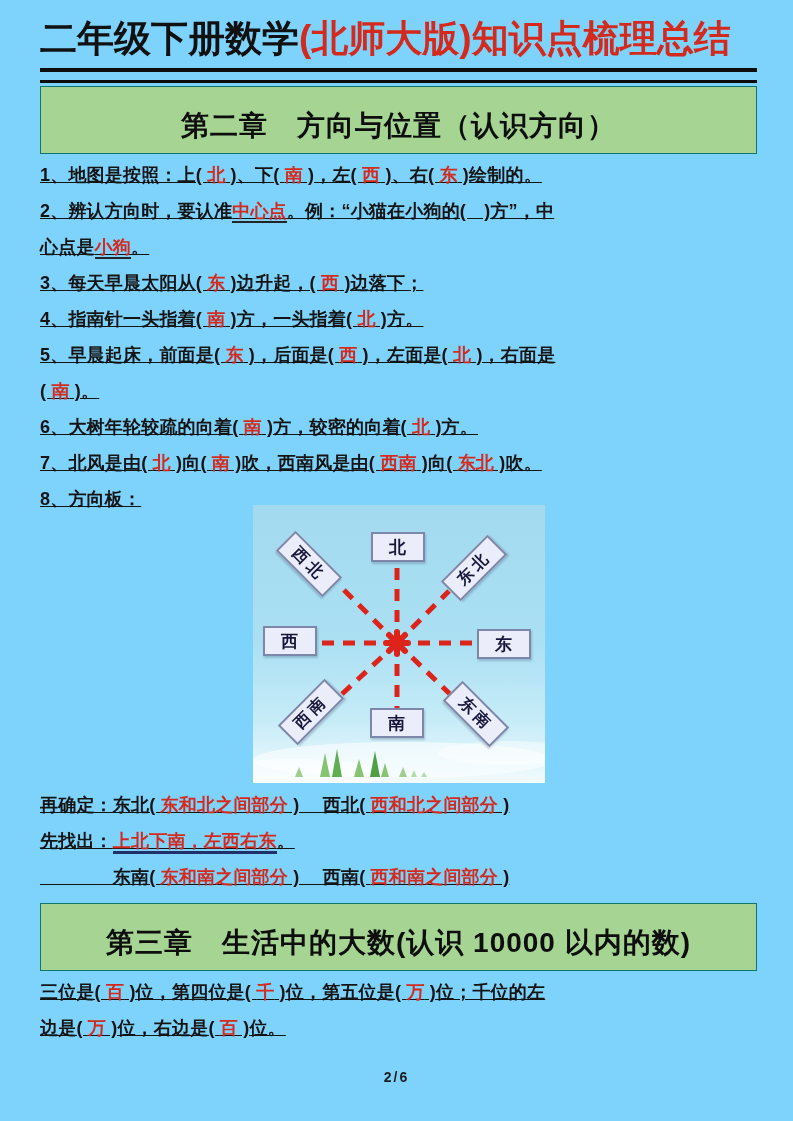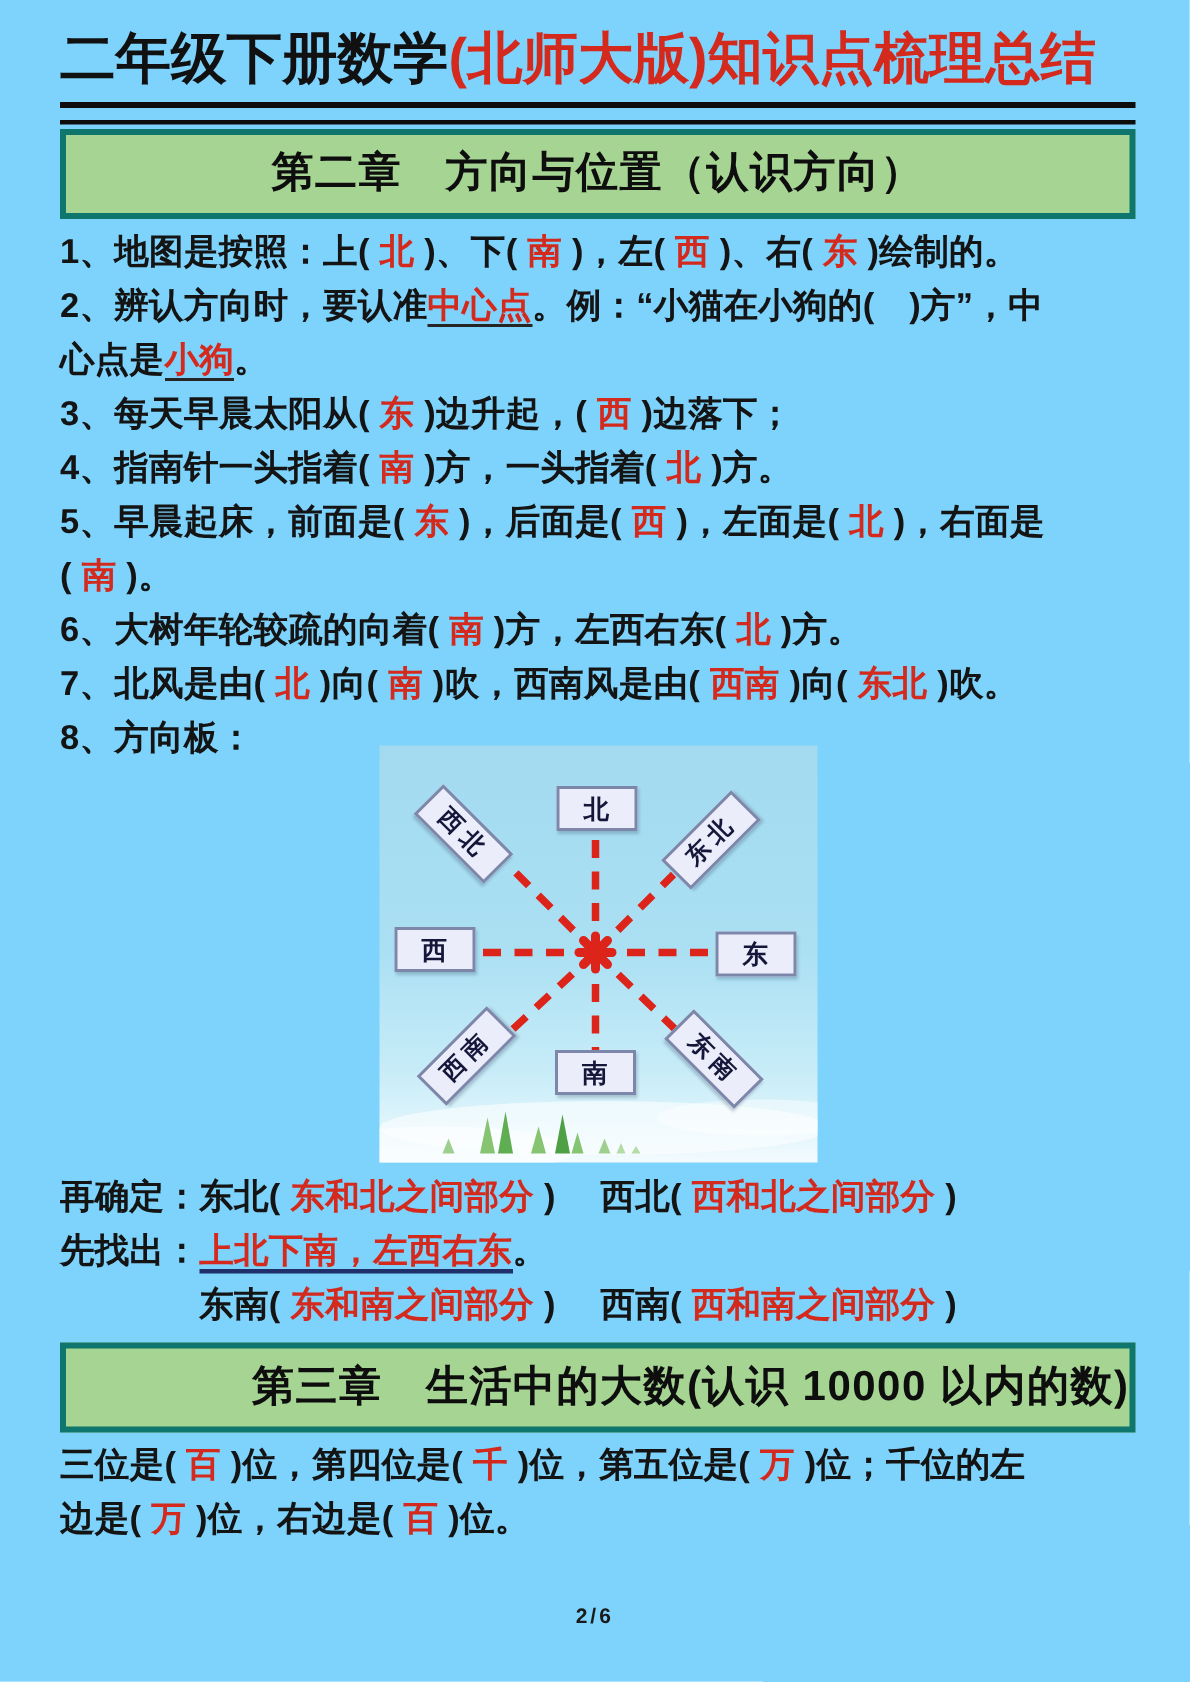--- a/index.html
+++ b/index.html
@@ -7,26 +7,26 @@
     width:793px;height:1121px;background:#ffffff;overflow:hidden;
     font-family:"Liberation Sans","DejaVu Sans",sans-serif;
     -webkit-font-smoothing:antialiased;
   }
   .page{position:relative;width:793px;height:1121px;background:#7dd3fc;}
   .content{padding:14px 36px 0 40px;}
   .title{font-size:37px;font-weight:700;letter-spacing:0px;white-space:nowrap;color:#111;}
   .title .red{color:#d42a1d;}
   .dbl-rule{margin-top:4px;height:8px;border-top:4px solid #0d0d0d;border-bottom:3px solid #0d0d0d;}
   .bar{
-    margin-top:3px;background:#a5d493;border:4px solid #0f766e;
+    margin-top:3px;background:#a5d493;border:1px solid #0f766e;
     text-align:center;font-size:28px;font-weight:700;color:#0e0e0e;
-    padding:6px 0 8px;letter-spacing:1px;
+    padding:20px 0 8px;letter-spacing:1px;
   }
   .lines{margin-top:3px;}
-  .tline{font-size:23px;font-weight:700;line-height:36px;white-space:nowrap;color:#141414;letter-spacing:0.2px;}
+  .tline{font-size:18px;font-weight:700;line-height:36px;white-space:nowrap;color:#141414;letter-spacing:0.2px;text-decoration:underline;}
   .red{color:#d42a1d;}
   .u-dark{border-bottom:2.5px solid #252525;}
   .u-blue{border-bottom:3px solid #20306b;}
   
   .compass{
     width:292px;height:278px;margin:-12px auto 4px;position:relative;
     background:linear-gradient(180deg,#a3daf0 0%,#abe0f3 50%,#c7ecf8 78%,#e9f8fd 96%,#f4fbfe 100%);
   }
   .compass svg{position:absolute;left:0;top:0;}
   .dirbox{
@@ -63,21 +63,21 @@
     <div class="bar">第二章　方向与位置（认识方向）</div>
 
     <div class="lines" id="lines1">
         <div class="tline"><span>1、地图是按照：上( </span><span class="red">北</span><span> )、下( </span><span class="red">南</span><span> )，左( </span><span class="red">西</span><span> )、右( </span><span class="red">东</span><span> )绘制的。</span></div>
         <div class="tline"><span>2、辨认方向时，要认准</span><span class="red u-dark">中心点</span><span>。例：“小猫在小狗的(　)方”，中</span></div>
         <div class="tline"><span>心点是</span><span class="red u-dark">小狗</span><span>。</span></div>
         <div class="tline"><span>3、每天早晨太阳从( </span><span class="red">东</span><span> )边升起，( </span><span class="red">西</span><span> )边落下；</span></div>
         <div class="tline"><span>4、指南针一头指着( </span><span class="red">南</span><span> )方，一头指着( </span><span class="red">北</span><span> )方。</span></div>
         <div class="tline"><span>5、早晨起床，前面是( </span><span class="red">东</span><span> )，后面是( </span><span class="red">西</span><span> )，左面是( </span><span class="red">北</span><span> )，右面是</span></div>
         <div class="tline"><span>( </span><span class="red">南</span><span> )。</span></div>
-        <div class="tline"><span>6、大树年轮较疏的向着( </span><span class="red">南</span><span> )方，左西右东( </span><span class="red">北</span><span> )方。</span></div>
+        <div class="tline"><span>6、大树年轮较疏的向着( </span><span class="red">南</span><span> )方，较密的向着( </span><span class="red">北</span><span> )方。</span></div>
         <div class="tline"><span>7、北风是由( </span><span class="red">北</span><span> )向( </span><span class="red">南</span><span> )吹，西南风是由( </span><span class="red">西南</span><span> )向( </span><span class="red">东北</span><span> )吹。</span></div>
         <div class="tline"><span>8、方向板：</span></div>
       </div>
 
     <div class="compass">
       <svg width="292" height="278" viewBox="0 0 292 278">
 
         <ellipse cx="150" cy="255" rx="150" ry="18" fill="#ffffff" opacity="0.55"></ellipse>
         <ellipse cx="40" cy="270" rx="90" ry="16" fill="#ffffff" opacity="0.6"></ellipse>
         <ellipse cx="255" cy="248" rx="70" ry="12" fill="#ffffff" opacity="0.45"></ellipse>
@@ -137,21 +137,21 @@
           <span>南</span>
         </div>
     </div>
 
     <div class="lines" id="lines2">
         <div class="tline"><span>再确定：东北( </span><span class="red">东和北之间部分</span><span> )　 西北( </span><span class="red">西和北之间部分</span><span> )</span></div>
         <div class="tline"><span>先找出：</span><span class="red u-blue">上北下南，左西右东</span><span>。</span></div>
         <div class="tline"><span>　　　　东南( </span><span class="red">东和南之间部分</span><span> )　 西南( </span><span class="red">西和南之间部分</span><span> )</span></div>
       </div>
 
-    <div class="bar" style="margin-top:8px;text-align:right;">第三章　生活中的大数(认识 10000 以内的数)</div>
+    <div class="bar" style="margin-top:8px;">第三章　生活中的大数(认识 10000 以内的数)</div>
 
     <div class="lines" id="lines3">
         <div class="tline"><span>三位是( </span><span class="red">百</span><span> )位，第四位是( </span><span class="red">千</span><span> )位，第五位是( </span><span class="red">万</span><span> )位；千位的左</span></div>
         <div class="tline"><span>边是( </span><span class="red">万</span><span> )位，右边是( </span><span class="red">百</span><span> )位。</span></div>
       </div>
 
   </div>
 
   <div class="footer">2/6</div>
 </div>

